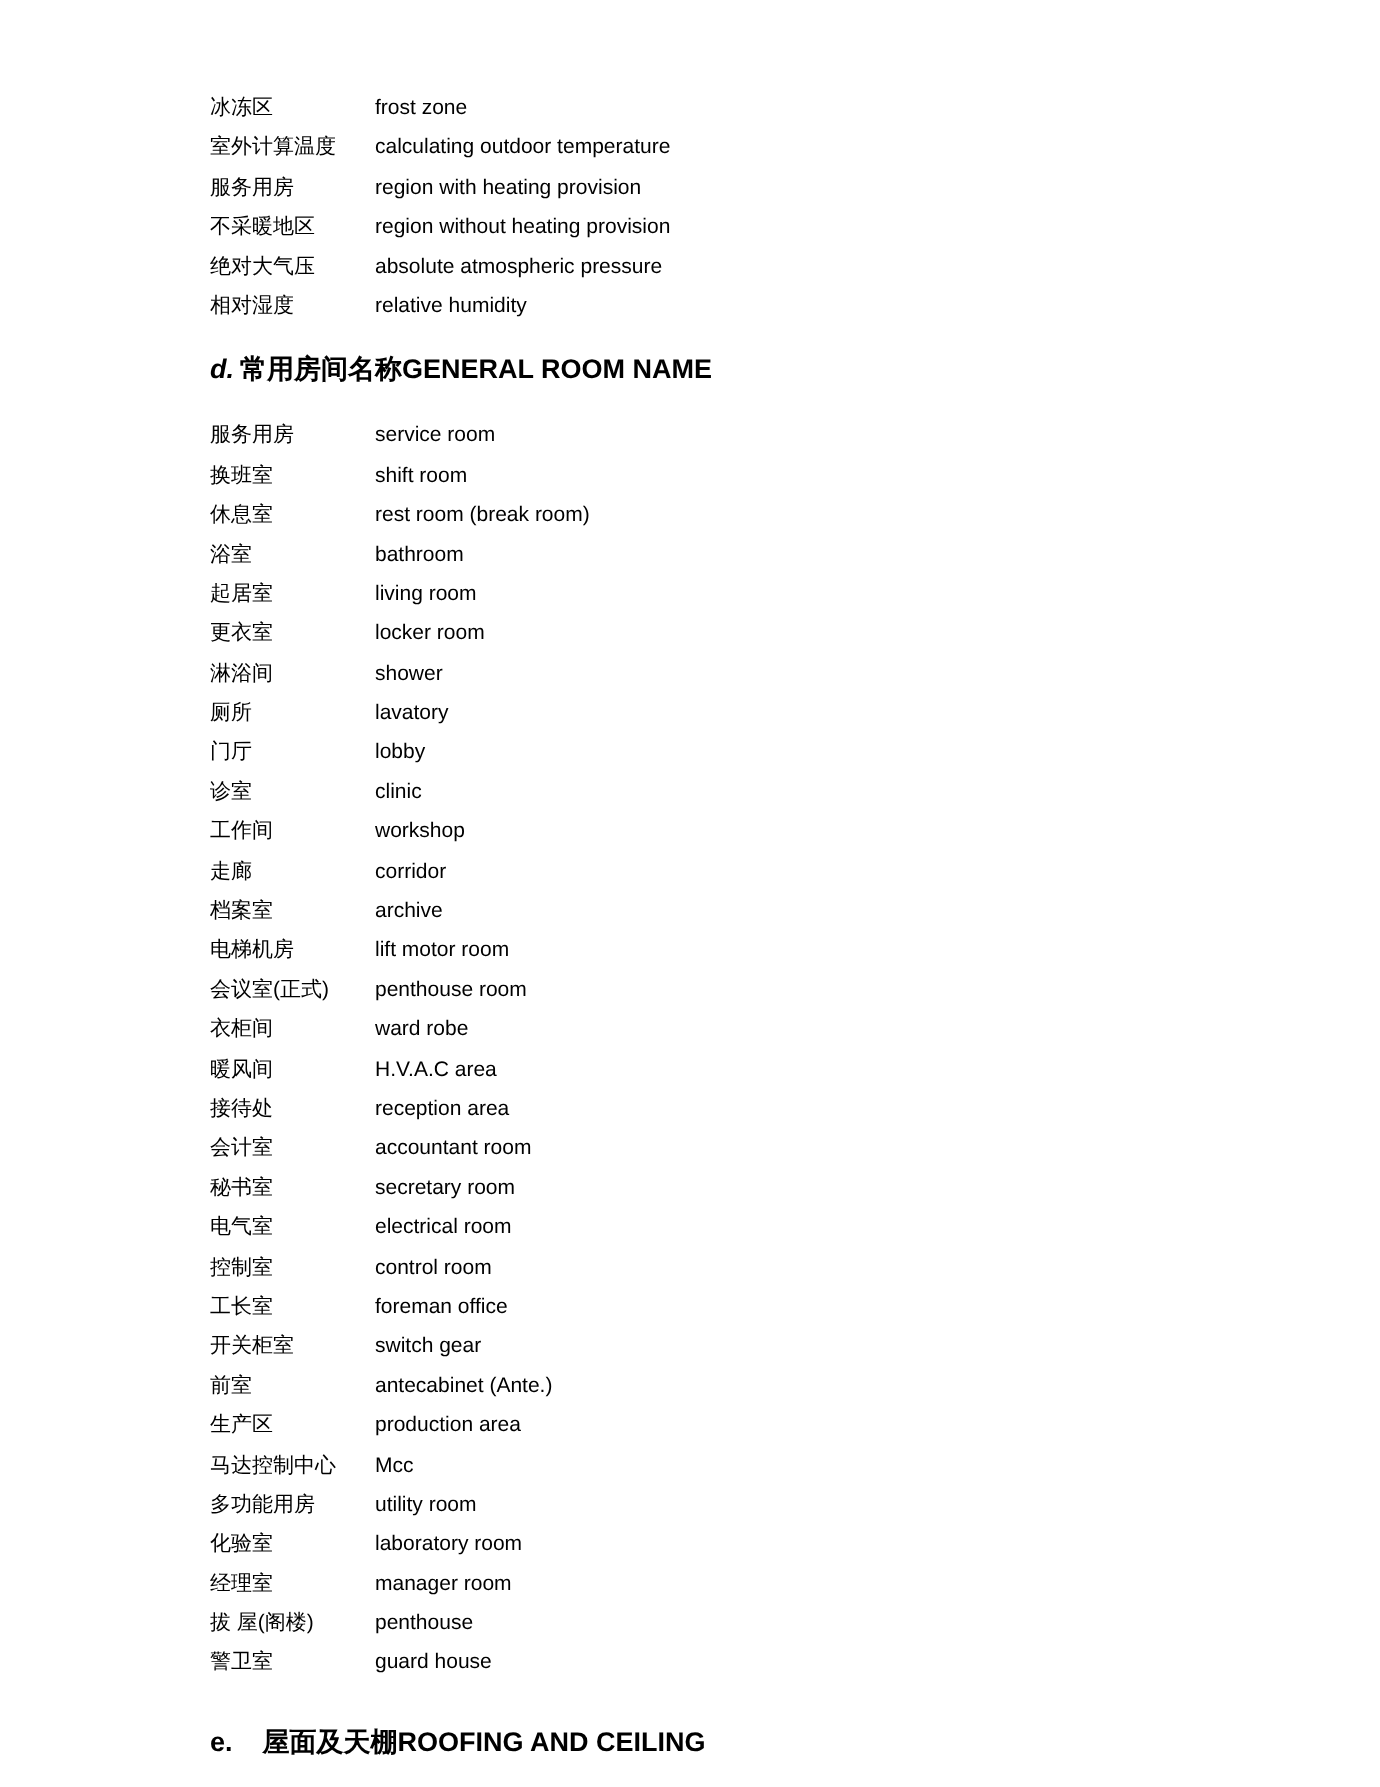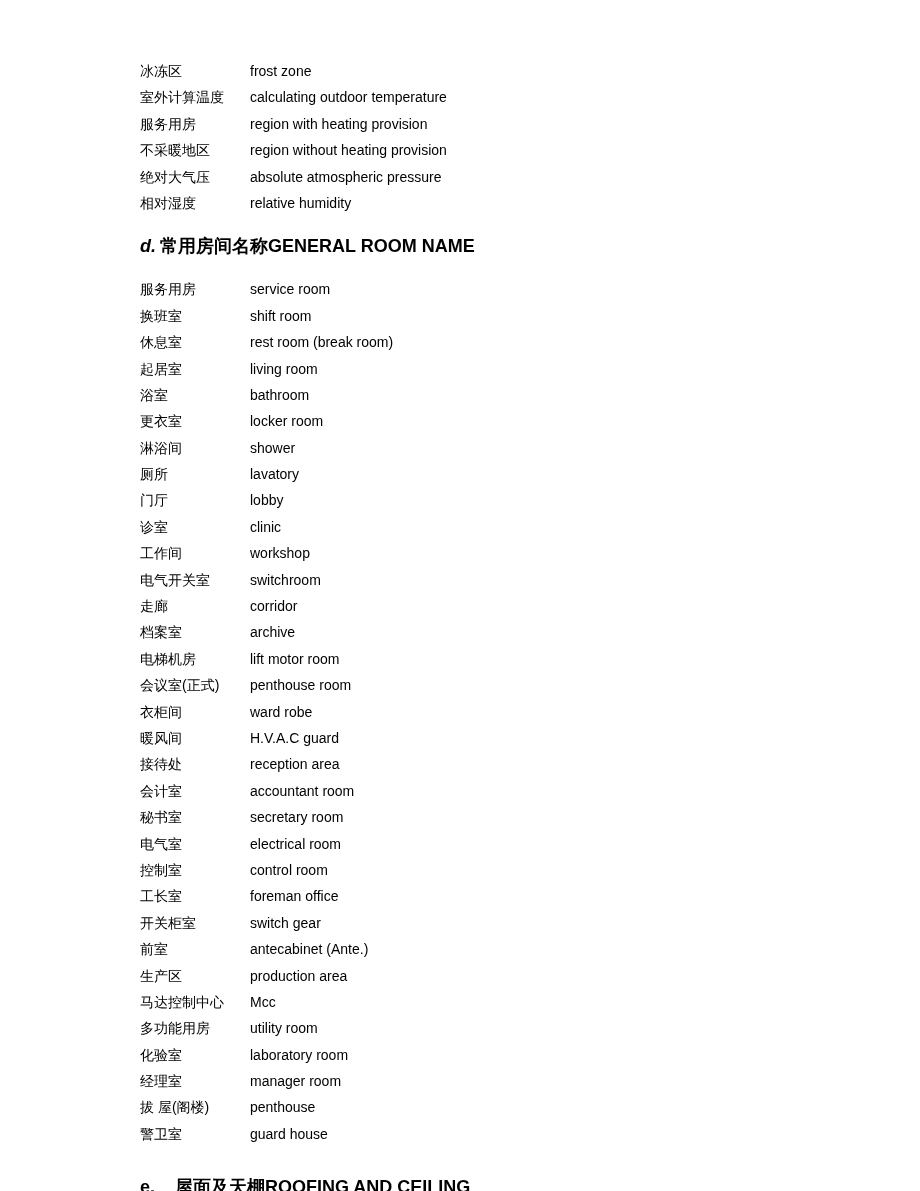--- a/index.html
+++ b/index.html
@@ -110,28 +110,28 @@
       </div>
       <div class="term-row">
         <span class="term-cn">换班室</span>
         <span class="term-en">shift room</span>
       </div>
       <div class="term-row">
         <span class="term-cn">休息室</span>
         <span class="term-en">rest room (break room)</span>
       </div>
       <div class="term-row">
+        <span class="term-cn">浴室</span>
+        <span class="term-en">bathroom</span>
+      </div>
+      <div class="term-row">
         <span class="term-cn">起居室</span>
         <span class="term-en">living room</span>
       </div>
       <div class="term-row">
-        <span class="term-cn">浴室</span>
-        <span class="term-en">bathroom</span>
-      </div>
-      <div class="term-row">
         <span class="term-cn">更衣室</span>
         <span class="term-en">locker room</span>
       </div>
       <div class="term-row">
         <span class="term-cn">淋浴间</span>
         <span class="term-en">shower</span>
       </div>
       <div class="term-row">
         <span class="term-cn">厕所</span>
         <span class="term-en">lavatory</span>
@@ -142,24 +142,20 @@
       </div>
       <div class="term-row">
         <span class="term-cn">诊室</span>
         <span class="term-en">clinic</span>
       </div>
       <div class="term-row">
         <span class="term-cn">工作间</span>
         <span class="term-en">workshop</span>
       </div>
       <div class="term-row">
-        <span class="term-cn">电气开关室</span>
-        <span class="term-en">switchroom</span>
-      </div>
-      <div class="term-row">
         <span class="term-cn">走廊</span>
         <span class="term-en">corridor</span>
       </div>
       <div class="term-row">
         <span class="term-cn">档案室</span>
         <span class="term-en">archive</span>
       </div>
       <div class="term-row">
         <span class="term-cn">电梯机房</span>
         <span class="term-en">lift motor room</span>
@@ -167,21 +163,21 @@
       <div class="term-row">
         <span class="term-cn">会议室(正式)</span>
         <span class="term-en">penthouse room</span>
       </div>
       <div class="term-row">
         <span class="term-cn">衣柜间</span>
         <span class="term-en">ward robe</span>
       </div>
       <div class="term-row">
         <span class="term-cn">暖风间</span>
-        <span class="term-en">H.V.A.C guard</span>
+        <span class="term-en">H.V.A.C area</span>
       </div>
       <div class="term-row">
         <span class="term-cn">接待处</span>
         <span class="term-en">reception area</span>
       </div>
       <div class="term-row">
         <span class="term-cn">会计室</span>
         <span class="term-en">accountant room</span>
       </div>
       <div class="term-row">

